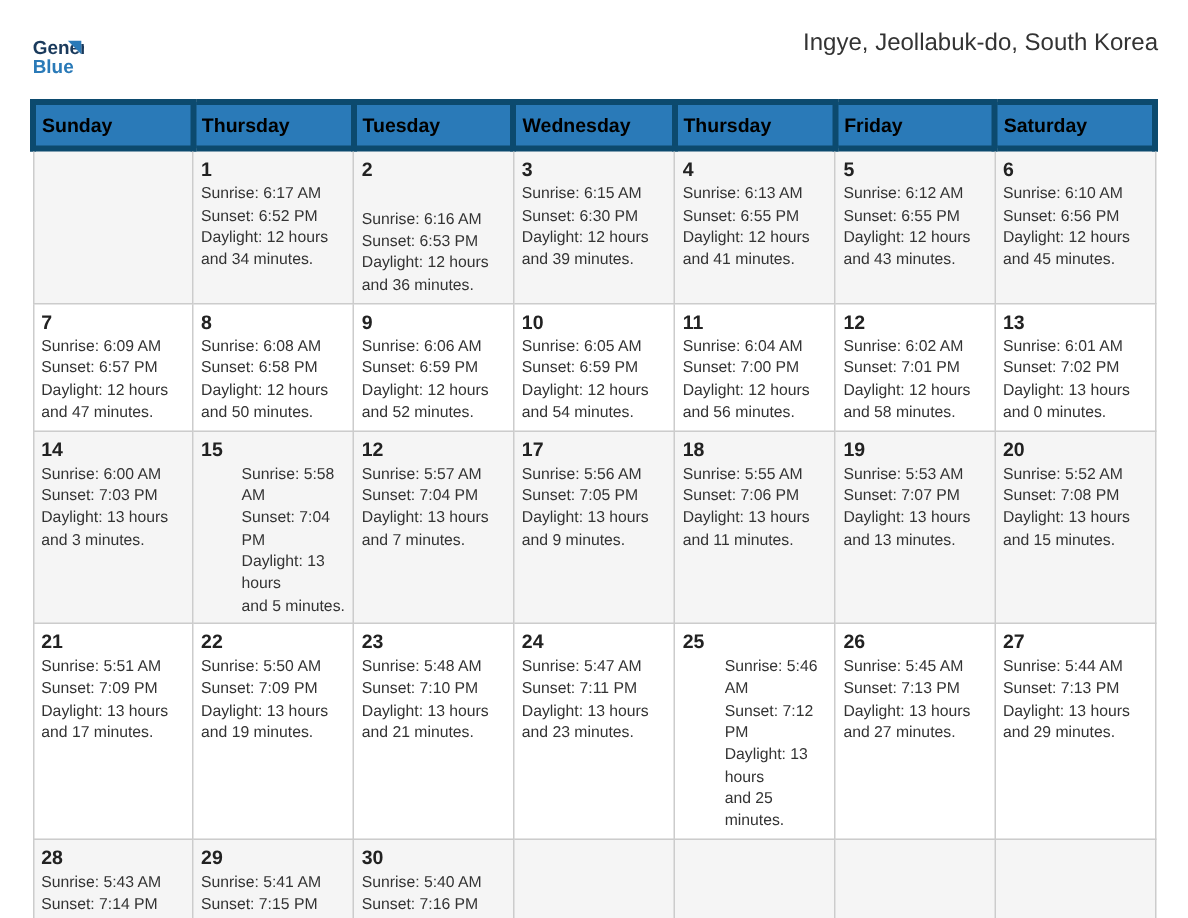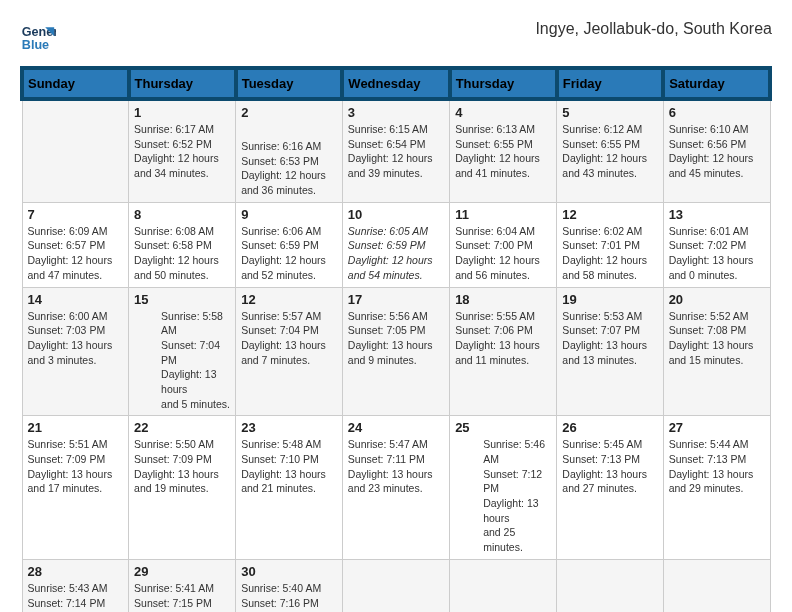--- a/index.html
+++ b/index.html
@@ -120,21 +120,21 @@
         <td>
           <span class="day-number">2</span>
           <div class="day-info" style="white-space: pre-line; margin-top: 19px;">Sunrise: 6:16 AM
 Sunset: 6:53 PM
 Daylight: 12 hours
 and 36 minutes.</div>
         </td>
         <td>
           <span class="day-number">3</span>
           <div class="day-info" style="white-space: pre-line;">Sunrise: 6:15 AM
-Sunset: 6:54 PM
+Sunset: 6:30 PM
 Daylight: 12 hours
 and 39 minutes.</div>
         </td>
         <td>
           <span class="day-number">4</span>
           <div class="day-info" style="white-space: pre-line;">Sunrise: 6:13 AM
 Sunset: 6:55 PM
 Daylight: 12 hours
 and 41 minutes.</div>
         </td>
@@ -170,21 +170,21 @@
         </td>
         <td>
           <span class="day-number">9</span>
           <div class="day-info" style="white-space: pre-line;">Sunrise: 6:06 AM
 Sunset: 6:59 PM
 Daylight: 12 hours
 and 52 minutes.</div>
         </td>
         <td>
           <span class="day-number">10</span>
-          <div class="day-info" style="white-space: pre-line; font-style: italic;">Sunrise: 6:05 AM
+          <div class="day-info" style="white-space: pre-line;">Sunrise: 6:05 AM
 Sunset: 6:59 PM
 Daylight: 12 hours
 and 54 minutes.</div>
         </td>
         <td>
           <span class="day-number">11</span>
           <div class="day-info" style="white-space: pre-line;">Sunrise: 6:04 AM
 Sunset: 7:00 PM
 Daylight: 12 hours
 and 56 minutes.</div>

